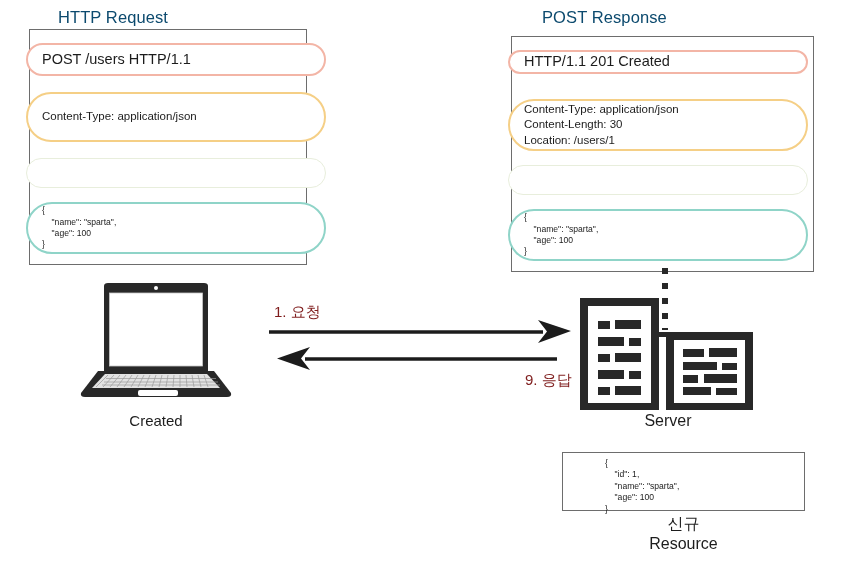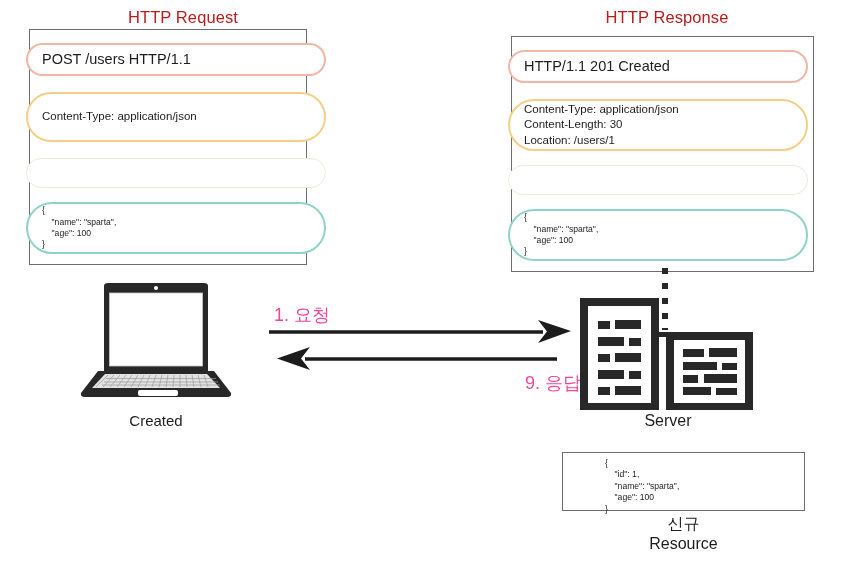--- a/index.html
+++ b/index.html
@@ -13,22 +13,21 @@
     overflow: hidden;
     font-family: "Liberation Sans", "DejaVu Sans", sans-serif;
     color: #1c1c1c;
   }
 
   
   .panel-title {
     position: absolute;
     font-size: 16.5px;
     font-weight: 400;
-    color: #b91c1c;
-    text-align: center;
+    color: #0c4a6e;
     letter-spacing: .1px;
     white-space: nowrap;
   }
   #title-request  { left: 58px;  top: 8px;  width: 250px; }
   #title-response { left: 542px; top: 8px;  width: 250px; }
 
   
   .msg-panel {
     position: absolute;
     border: 1.6px solid #6d6d6d;
@@ -56,43 +55,43 @@
   .lb-headers { border: 2.2px solid #f5cf86; }
   .lb-blank   { border: 1.8px solid #e8eedc; }
   .lb-body    { border: 2.2px solid #8fd4c8; }
 
   
   #req-start   { left: -4px; top: 13px;  width: 300px; height: 33px; }
   #req-headers { left: -4px; top: 62px;  width: 300px; height: 50px; }
   #req-blank   { left: -4px; top: 128px; width: 300px; height: 30px; }
   #req-body    { left: -4px; top: 172px; width: 300px; height: 52px; }
 
-  #res-start   { left: -4px; top: 13px;  width: 300px; height: 33px; }
+  #res-start   { left: -4px; top: 13px;  width: 300px; height: 24px; }
   #res-headers { left: -4px; top: 62px;  width: 300px; height: 52px; }
   #res-blank   { left: -4px; top: 128px; width: 300px; height: 30px; }
   #res-body    { left: -4px; top: 172px; width: 300px; height: 52px; }
 
   .t-large { font-size: 14.5px; }
   .t-med   { font-size: 11.5px; }
   .t-small { font-size: 8.6px; }
 
   
   #client-icon { position: absolute; left: 80px; top: 283px; width: 152px; height: 117px; }
   #client-label {
     position: absolute; left: 80px; top: 412px; width: 152px;
     text-align: center; font-size: 15px; color: #1d1d1d;
   }
 
   
   #arrows { position: absolute; left: 255px; top: 296px; width: 355px; height: 105px; }
 
   .arrow-label {
     position: absolute;
-    font-size: 18px;
-    color: #ec4899;
+    font-size: 15px;
+    color: #7f1d1d;
     white-space: nowrap;
   }
   #label-request  { left: 274px; top: 303px; }
   #label-response { left: 525px; top: 371px; }
 
   
   #server-icon { position: absolute; left: 580px; top: 295px; width: 176px; height: 115px; }
   #server-label {
     position: absolute; left: 600px; top: 412px; width: 136px;
     text-align: center; font-size: 16px; color: #1d1d1d;
@@ -131,21 +130,21 @@
     <span class="txt t-med"></span>
   </div>
   <div class="line-box lb-body" id="req-body">
     <span class="txt t-small">{
     "name": "sparta",
     "age": 100
 }</span>
   </div>
 </div>
 
-<div class="panel-title" id="title-response">HTTP Response</div>
+<div class="panel-title" id="title-response">POST Response</div>
 
 <div class="msg-panel" id="panel-response">
   <div class="line-box lb-start" id="res-start">
     <span class="txt t-large">HTTP/1.1 201 Created</span>
   </div>
   <div class="line-box lb-headers" id="res-headers">
     <span class="txt t-med">Content-Type: application/json
 Content-Length: 30
 Location: /users/1</span>
   </div>

